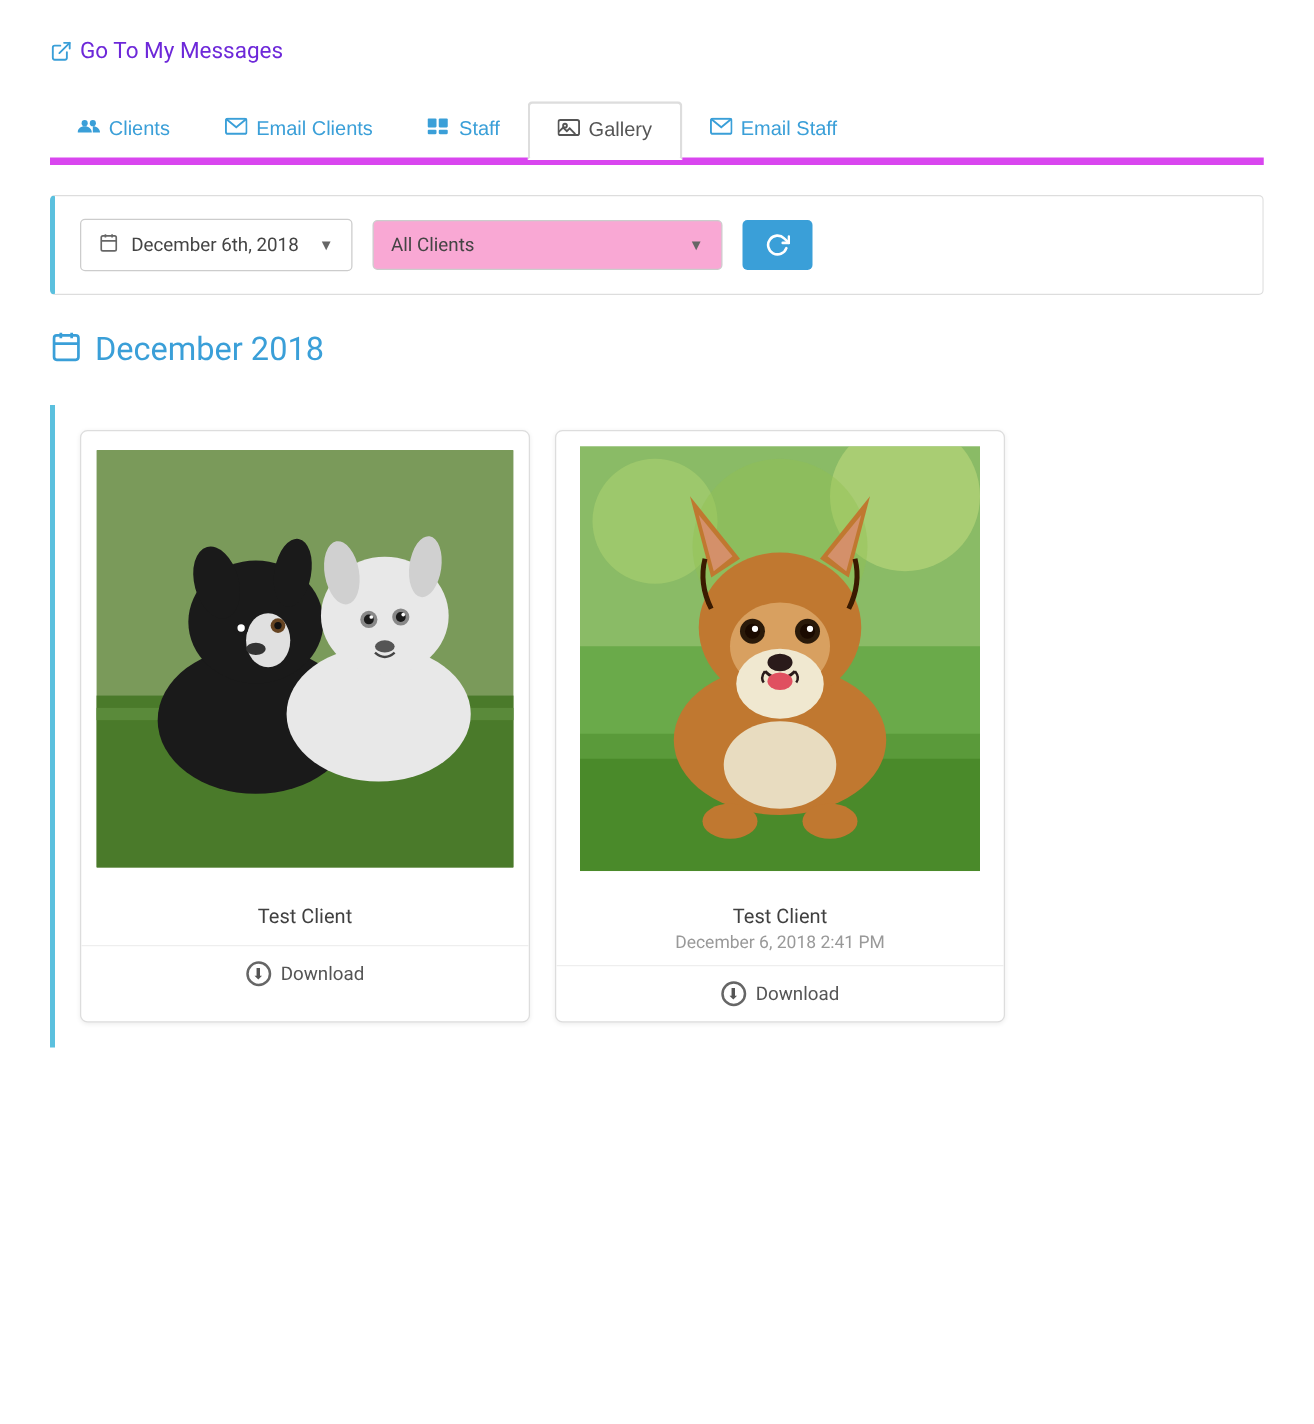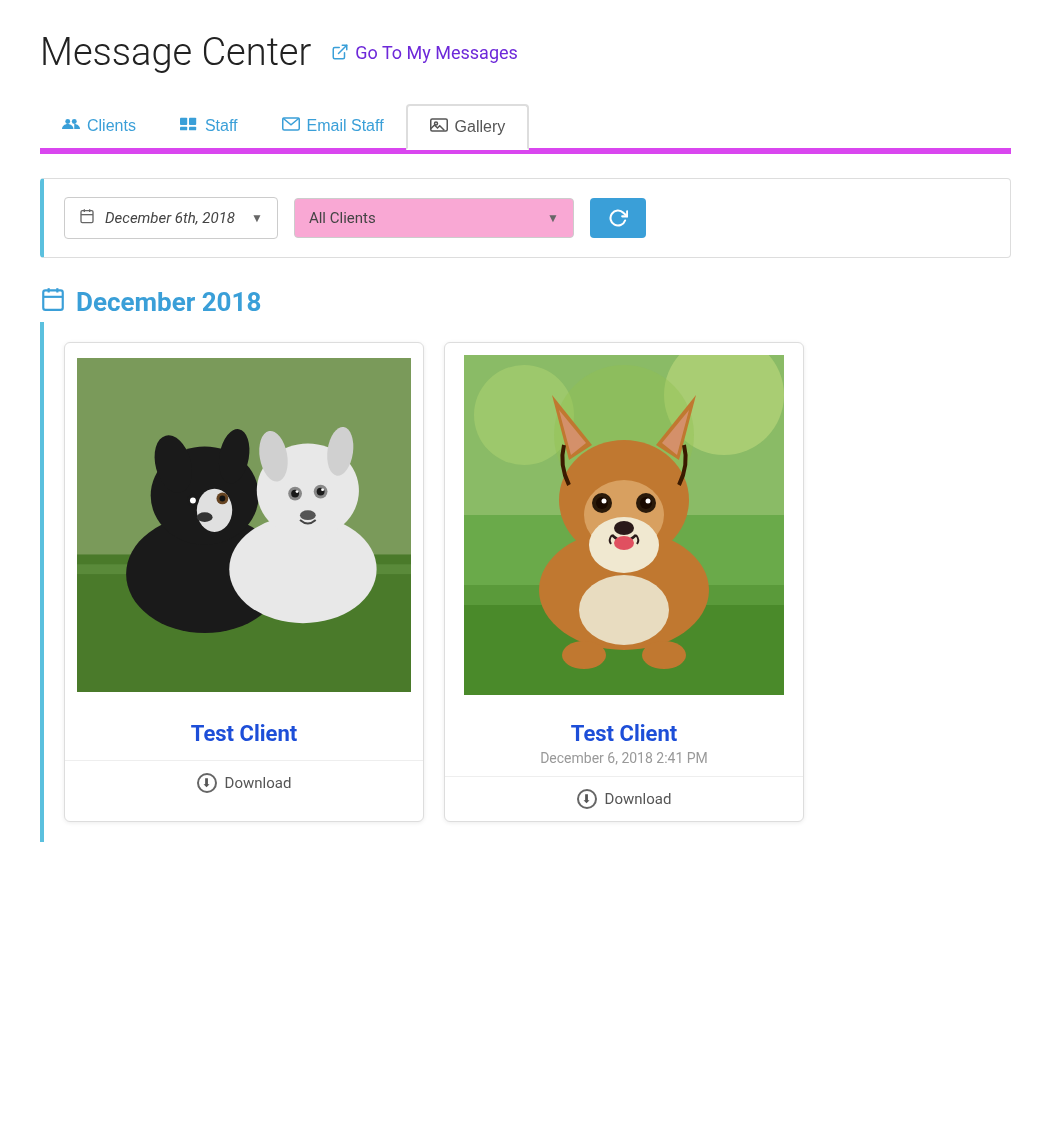--- a/index.html
+++ b/index.html
@@ -84,21 +84,20 @@
       align-items: center;
       gap: 10px;
       border: 1px solid #ccc;
       border-radius: 4px;
       padding: 10px 14px;
       cursor: pointer;
       font-size: 15px;
       color: #444;
       background: #fff;
       min-width: 200px;
-      font-style: italic;
     }
     .date-picker .cal-icon { color: #666; font-size: 16px; }
     .date-picker .chevron { color: #666; font-size: 12px; margin-left: 6px; }
 
     .client-select {
       display: flex;
       align-items: center;
       justify-content: space-between;
       border: 1px solid #ccc;
       border-radius: 4px;
@@ -125,22 +124,22 @@
       min-width: 50px;
     }
 
     
     .month-header {
       display: flex;
       align-items: center;
       gap: 10px;
       font-size: 26px;
       color: #3a9fd8;
-      font-weight: 700;
-      margin-bottom: 4px;
+      font-weight: 400;
+      margin-bottom: 28px;
     }
     .month-header .cal-icon { font-size: 24px; }
 
     
     .gallery-section {
       border-left: 4px solid #5bc0de;
       padding: 20px 20px 20px 20px;
       background: #fff;
     }
 
@@ -176,23 +175,23 @@
     .photo-placeholder svg {
       width: 100%;
       height: 100%;
     }
 
     .photo-card .photo-info {
       padding: 14px 12px 10px;
       text-align: center;
     }
     .photo-card .client-name {
-      color: #1d4ed8;
-      font-size: 22px;
-      font-weight: 700;
+      color: #404040;
+      font-size: 16px;
+      font-weight: 400;
       margin-bottom: 4px;
       cursor: pointer;
     }
     .photo-card .photo-date {
       color: #999;
       font-size: 14px;
     }
 
     .photo-card .download-bar {
       border-top: 1px solid #eee;
@@ -214,21 +213,20 @@
       align-items: center;
       justify-content: center;
       font-size: 12px;
       color: #555;
     }
   </style>
 </head>
 <body>
 
 <div class="header">
-  <h1 class="page-title">Message Center</h1>
   <a class="go-to-messages">
     <svg width="18" height="18" viewBox="0 0 24 24" fill="none" stroke="#3a9fd8" stroke-width="2" stroke-linecap="round" stroke-linejoin="round">
       <path d="M18 13v6a2 2 0 0 1-2 2H5a2 2 0 0 1-2-2V8a2 2 0 0 1 2-2h6"></path>
       <polyline points="15 3 21 3 21 9"></polyline>
       <line x1="10" y1="14" x2="21" y2="3"></line>
     </svg>
     <span>Go To My Messages</span>
   </a>
 </div>
 
@@ -239,52 +237,61 @@
       <svg width="18" height="14" viewBox="0 0 22 16" fill="#3a9fd8">
           <circle cx="7" cy="5" r="3"></circle>
           <circle cx="15" cy="5" r="3"></circle>
           <path d="M0 14c0-3.31 3.13-6 7-6s7 2.69 7 6"></path>
           <path d="M15 8c3.87 0 7 2.69 7 6H15" fill="#3a9fd8"></path>
         </svg>
     </span>
     <span>Clients</span>
   </button>
 
+  <button class="tab">
+    <span class="tab-icon">
+      <svg width="18" height="14" viewBox="0 0 24 18" fill="none" stroke="#3a9fd8" stroke-width="2">
+          <rect x="1" y="1" width="22" height="16" rx="2"></rect>
+          <polyline points="1,1 12,10 23,1"></polyline>
+        </svg>
+    </span>
+    <span>Email Clients</span>
+  </button>
 
   <button class="tab">
     <span class="tab-icon">
       <svg width="18" height="14" viewBox="0 0 20 14" fill="#3a9fd8">
           <rect x="0" y="0" width="8" height="8" rx="1"></rect>
           <rect x="10" y="0" width="8" height="8" rx="1"></rect>
           <rect x="0" y="10" width="8" height="4" rx="1"></rect>
           <rect x="10" y="10" width="8" height="4" rx="1"></rect>
         </svg>
     </span>
     <span>Staff</span>
   </button>
 
-  <button class="tab">
-    <span class="tab-icon">
-      <svg width="18" height="14" viewBox="0 0 24 18" fill="none" stroke="#3a9fd8" stroke-width="2">
-          <rect x="1" y="1" width="22" height="16" rx="2"></rect>
-          <polyline points="1,1 12,10 23,1"></polyline>
-        </svg>
-    </span>
-    <span>Email Staff</span>
-  </button>
-
   <button class="tab active">
     <span class="tab-icon">
       <svg width="18" height="14" viewBox="0 0 24 18" fill="none" stroke="#555" stroke-width="2">
           <rect x="1" y="1" width="22" height="16" rx="2"></rect>
           <circle cx="8" cy="7" r="2"></circle>
           <path d="M1 14l5-5 4 4 3-3 6 6"></path>
         </svg>
     </span>
     <span>Gallery</span>
+  </button>
+
+  <button class="tab">
+    <span class="tab-icon">
+      <svg width="18" height="14" viewBox="0 0 24 18" fill="none" stroke="#3a9fd8" stroke-width="2">
+          <rect x="1" y="1" width="22" height="16" rx="2"></rect>
+          <polyline points="1,1 12,10 23,1"></polyline>
+        </svg>
+    </span>
+    <span>Email Staff</span>
   </button>
 </div>
 
 <div class="filter-bar">
   <div class="date-picker">
     <span class="cal-icon">
       <svg width="16" height="16" viewBox="0 0 24 24" fill="none" stroke="#666" stroke-width="2">
           <rect x="3" y="4" width="18" height="18" rx="2"></rect>
           <line x1="16" y1="2" x2="16" y2="6"></line>
           <line x1="8" y1="2" x2="8" y2="6"></line>

